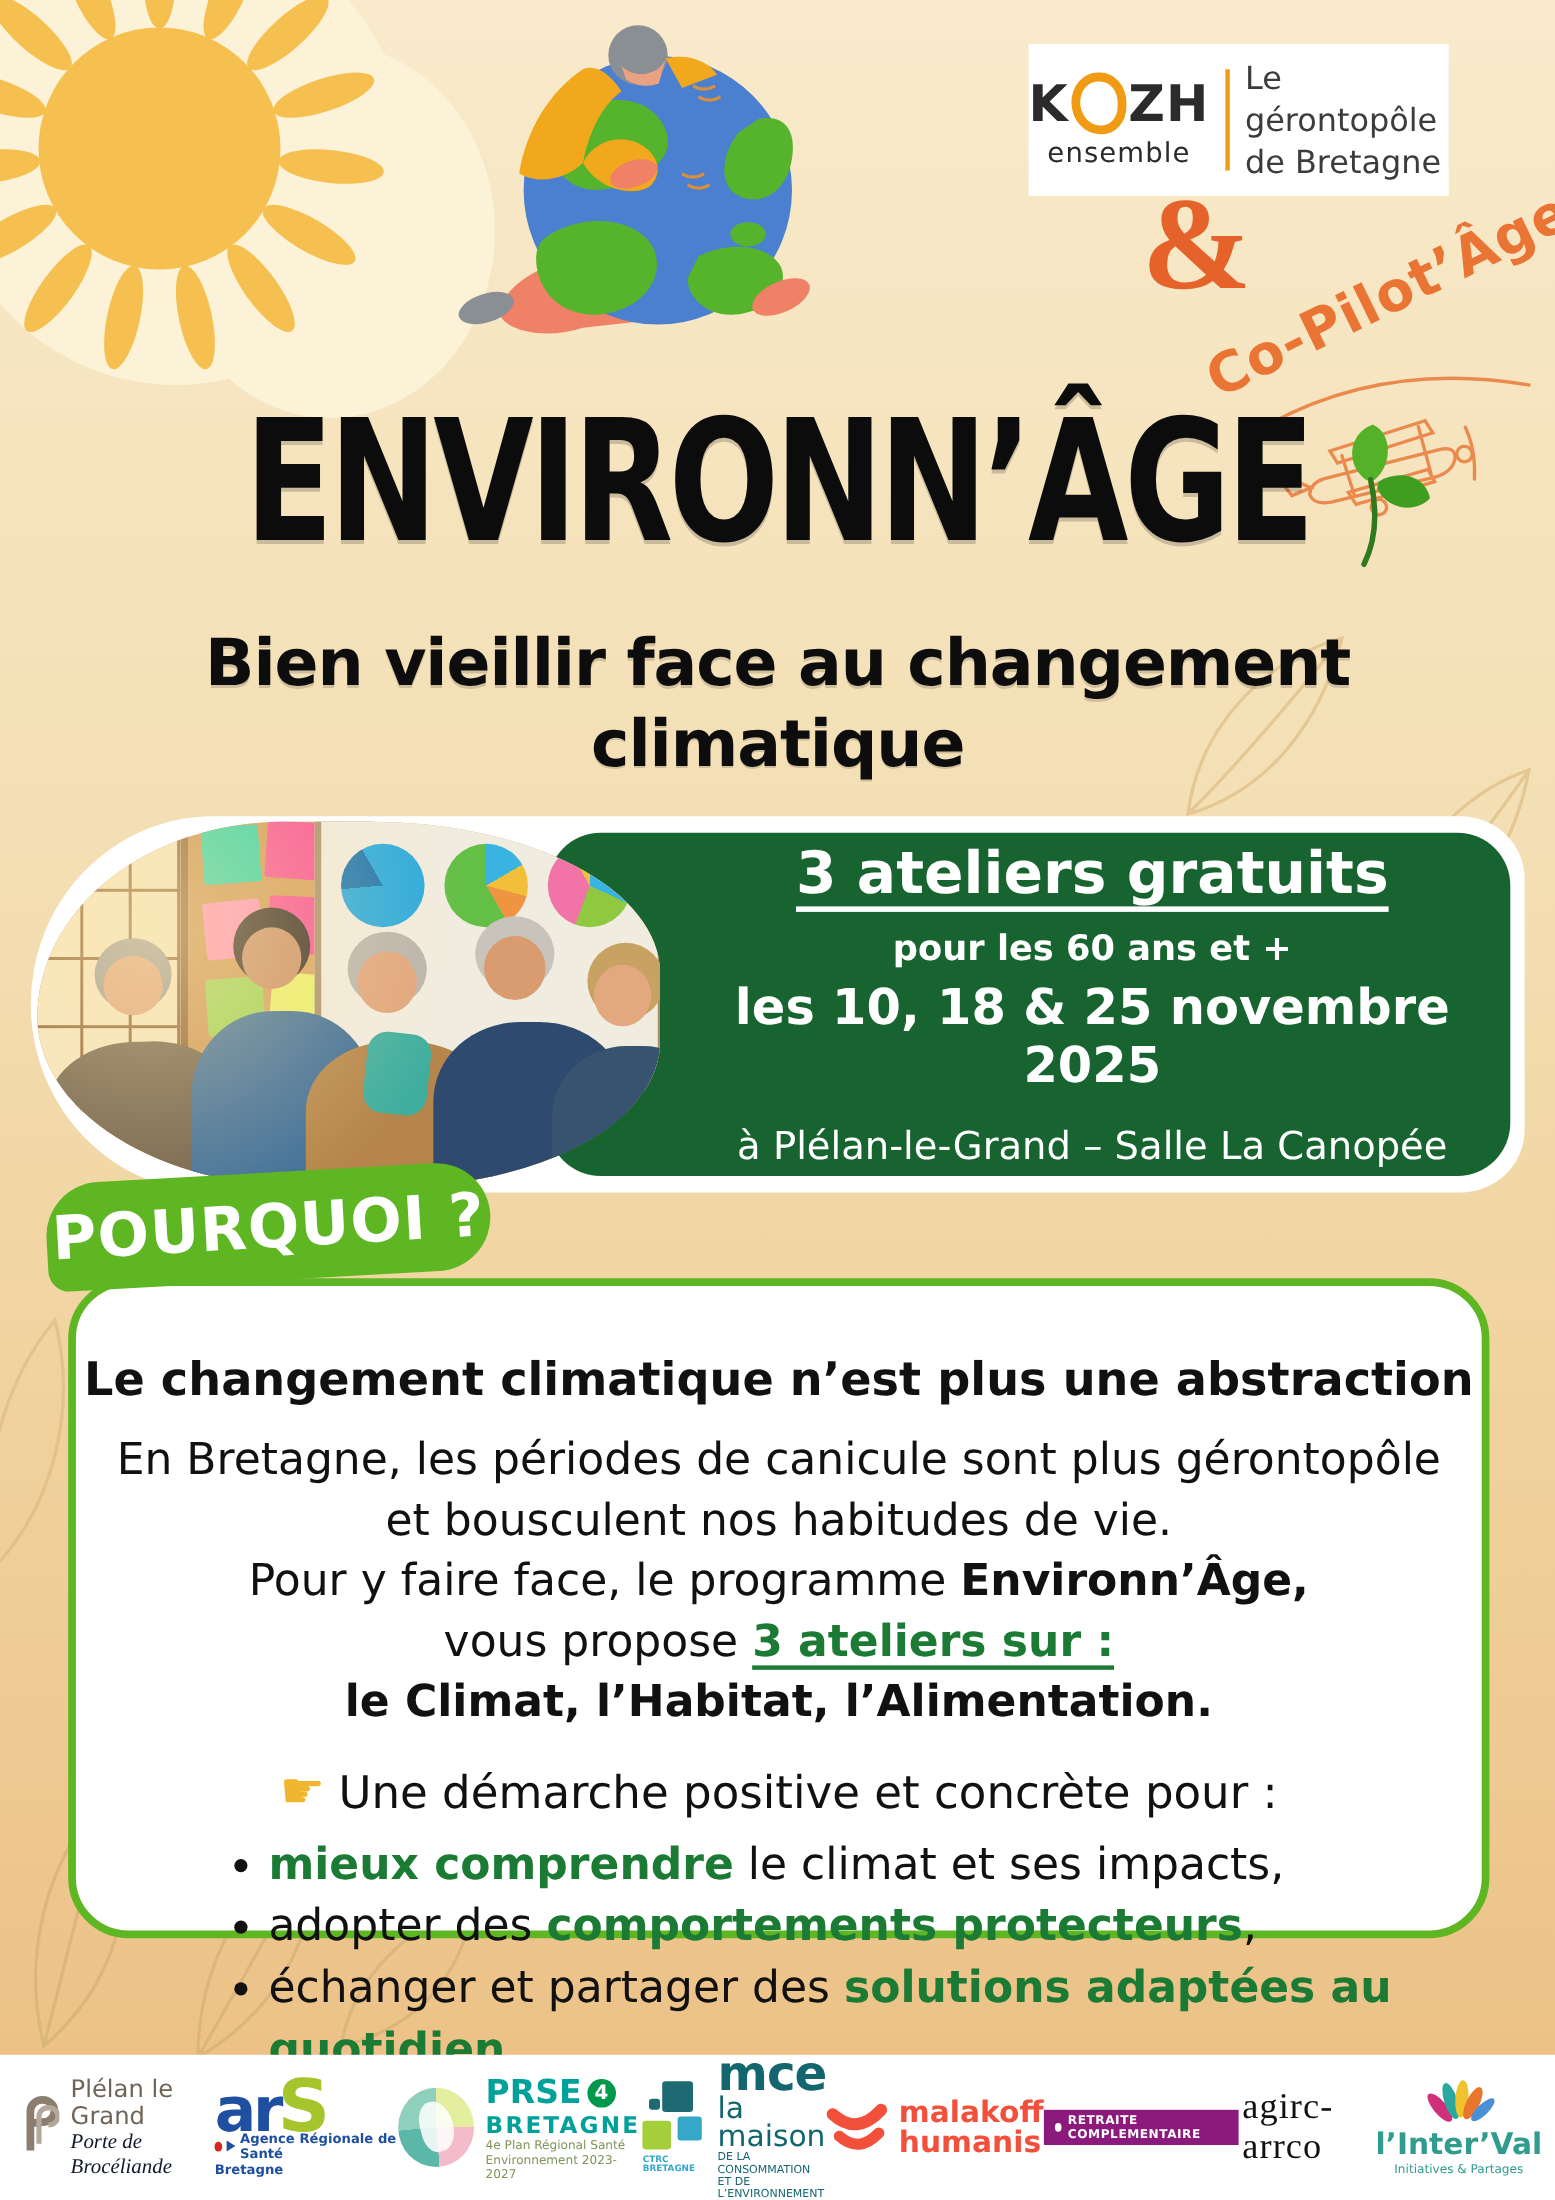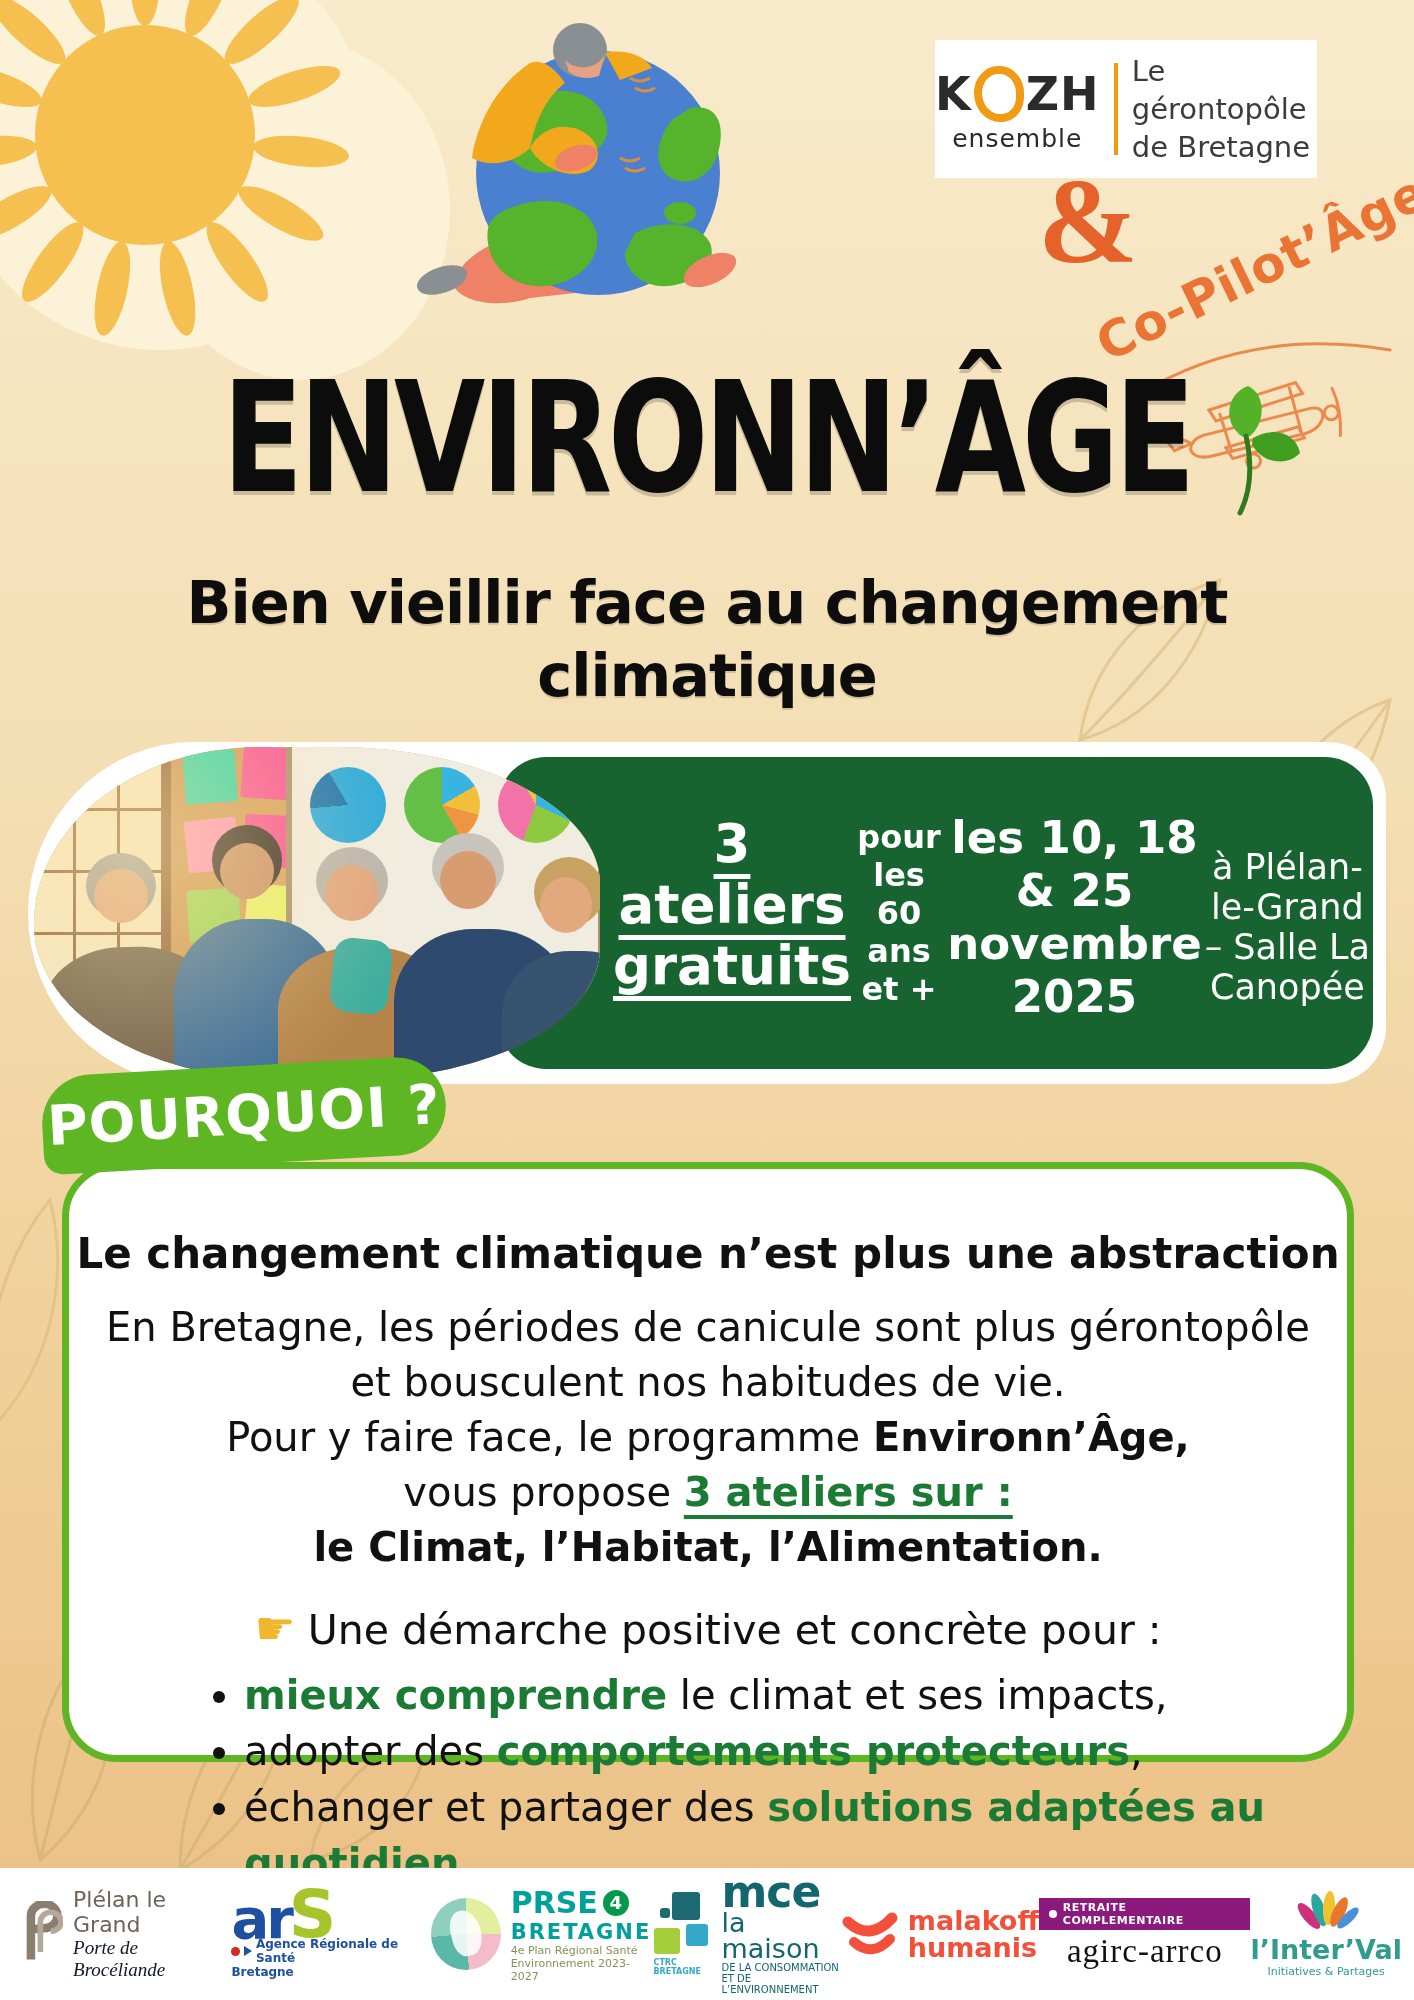--- a/index.html
+++ b/index.html
@@ -47,21 +47,21 @@
   .leaf-line{stroke:#d8b478;fill:none;stroke-width:3;stroke-linecap:round;}
   .leaves-br{left:1040px;top:540px;opacity:.55;}
   .leaves-bl{left:-20px;top:1600px;opacity:.8;}
   .leaves-l{left:-20px;top:1130px;opacity:.5;}
 
   
   .hero{left:28px;top:742px;width:1358px;height:342px;background:#ffffff;
     border-radius:170px 60px 60px 170px / 175px 58px 58px 175px;z-index:3;}
   .green-card{position:absolute;left:470px;top:15px;right:13px;bottom:15px;background:#186430;
     border-radius:48px;z-index:1;}
-  .green-card-inner{position:absolute;inset:0;padding-left:115px;display:flex;flex-direction:row;
+  .green-card-inner{position:absolute;inset:0;padding-left:115px;display:flex;flex-direction:column;
     align-items:center;justify-content:center;color:#ffffff;text-align:center;}
   .gc-headline{font-size:53px;font-weight:bold;text-decoration:underline;
     text-decoration-thickness:5px;text-underline-offset:12px;margin-bottom:18px;}
   .gc-audience{font-size:32px;font-weight:bold;}
   .gc-dates{font-size:45px;font-weight:bold;margin-top:8px;}
   .gc-location{font-size:35px;margin-top:28px;}
 
   .photo{position:absolute;left:6px;top:5px;width:566px;height:332px;overflow:hidden;z-index:2;
     border-radius:46% 54% 50% 50% / 62% 48% 46% 54%;
     background:linear-gradient(105deg,#b97f41 0%,#d9a35f 45%,#c08347 100%);}
@@ -122,21 +122,21 @@
     display:inline-flex;align-items:center;justify-content:center;}
   .prse-l2{font-size:21px;color:#00a19a;letter-spacing:2px;font-weight:bold;}
   .prse-sub{font-size:11px;color:#7f9557;line-height:13px;}
   .mce-squares{position:relative;width:58px;height:64px;}
   .mce-sq{position:absolute;border-radius:3px;}
   .mce-ctrc{font-size:8px;color:#35a7c9;font-weight:bold;line-height:9px;margin-top:2px;}
   .mce-big{font-size:44px;font-weight:bold;color:#13656e;line-height:36px;letter-spacing:-1px;}
   .mce-mid{font-size:27px;color:#13656e;line-height:26px;}
   .mce-sub{font-size:10px;color:#13656e;line-height:11px;}
   .mala-text{font-size:27px;font-weight:bold;color:#f3503c;line-height:27px;}
-  .agirc{display:flex;flex-direction:column;align-items:center;gap:3px;}
+  .agirc{display:flex;flex-direction:row;align-items:center;gap:3px;}
   .agirc-banner{background:#8c1a7d;color:#fff;font-size:11px;font-weight:bold;letter-spacing:.5px;
     padding:3px 10px;display:flex;align-items:center;gap:6px;}
   .white-dot{width:8px;height:8px;border-radius:50%;background:#fff;display:inline-block;}
   .agirc-name{font-family:"Liberation Serif",serif;font-size:33px;color:#111;letter-spacing:1px;}
   .interval{display:flex;flex-direction:column;align-items:center;}
   .interval-name{font-size:27px;font-weight:bold;color:#2f9c8e;}
   .interval-tag{font-size:11px;color:#2f9c8e;}
 </style>
 </head>
 <body>

